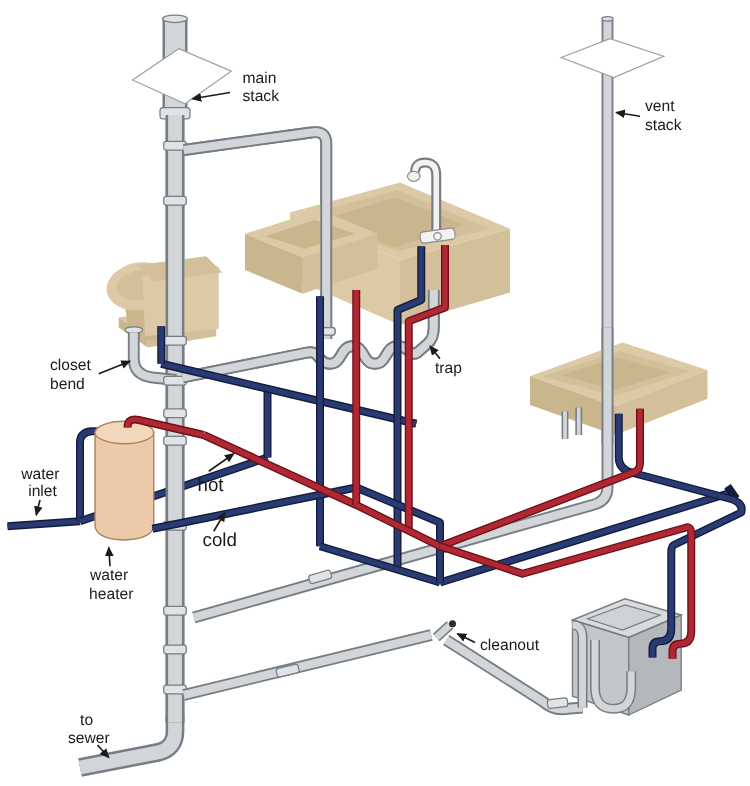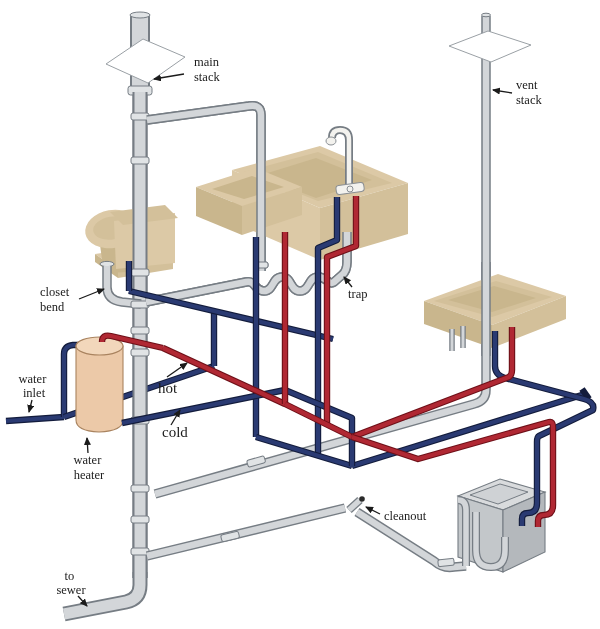--- a/index.html
+++ b/index.html
@@ -1,17 +1,17 @@
 <!DOCTYPE html>
 <html style="--background: #ffffff; --hot-pipe: #b02833; --hot-pipe-edge: #6e1018; --cold-pipe: #2a3a72; --cold-pipe-edge: #131c3c; --drain-pipe: #d3d6d9; --drain-pipe-edge: #767d84; --fixture: #dcc9a6; --fixture-shade: #c9b68d; --fixture-mid: #d3c09a; --label-text: #1b1b1b;"><head>
 <meta charset="utf-8">
 <style>
   html,body{margin:0;padding:0;background:#fff;}
   .stage{position:relative;width:516px;height:629px;background:var(--background,#fff);
-         font-family:Liberation Serif, serif;}
+         font-family:Liberation Sans, sans-serif;}
   svg{display:block}
   
   .dwv-out{fill:none;stroke:var(--drain-pipe-edge);stroke-linejoin:round;}
   .dwv-in {fill:none;stroke:var(--drain-pipe);stroke-linejoin:round;}
   .w15{stroke-width:15px}.w11{stroke-width:11px}
   .w20{stroke-width:20px}.w16{stroke-width:16px}
   .w95{stroke-width:9.5px}.w65{stroke-width:6.5px}
   .w8{stroke-width:8px}.w55{stroke-width:5.5px}
   .w5s{stroke-width:5.5px}.w3{stroke-width:3px}
   

